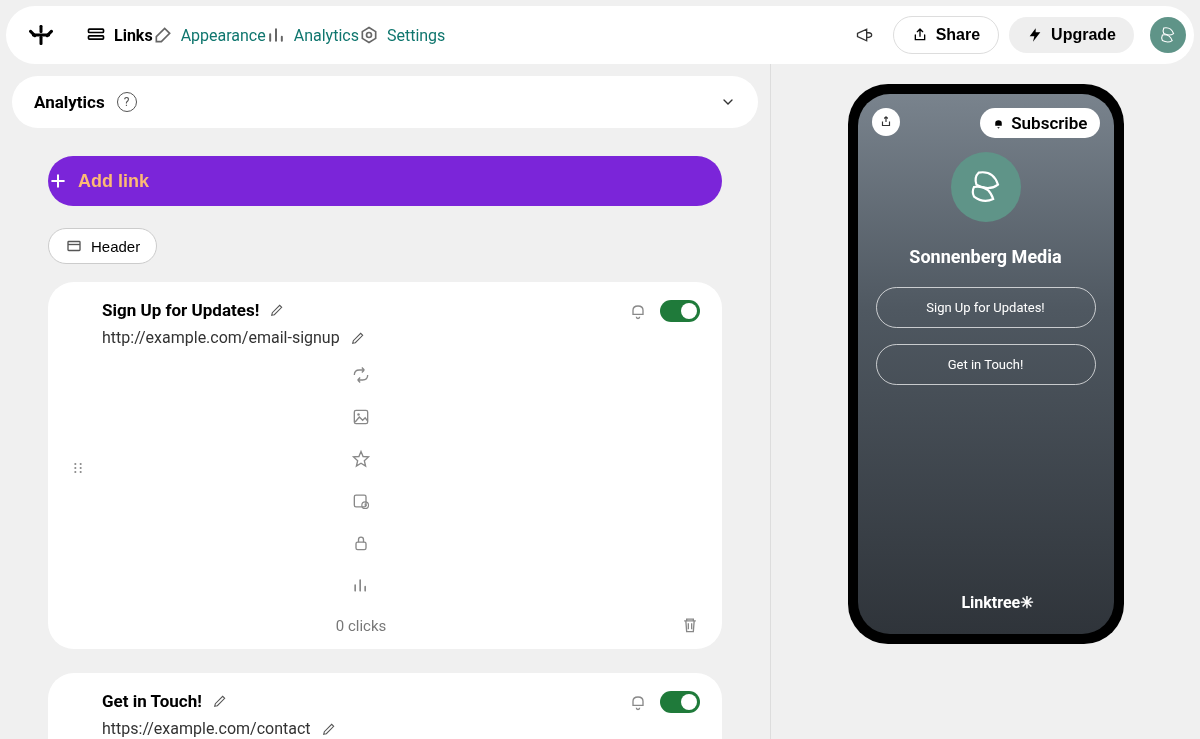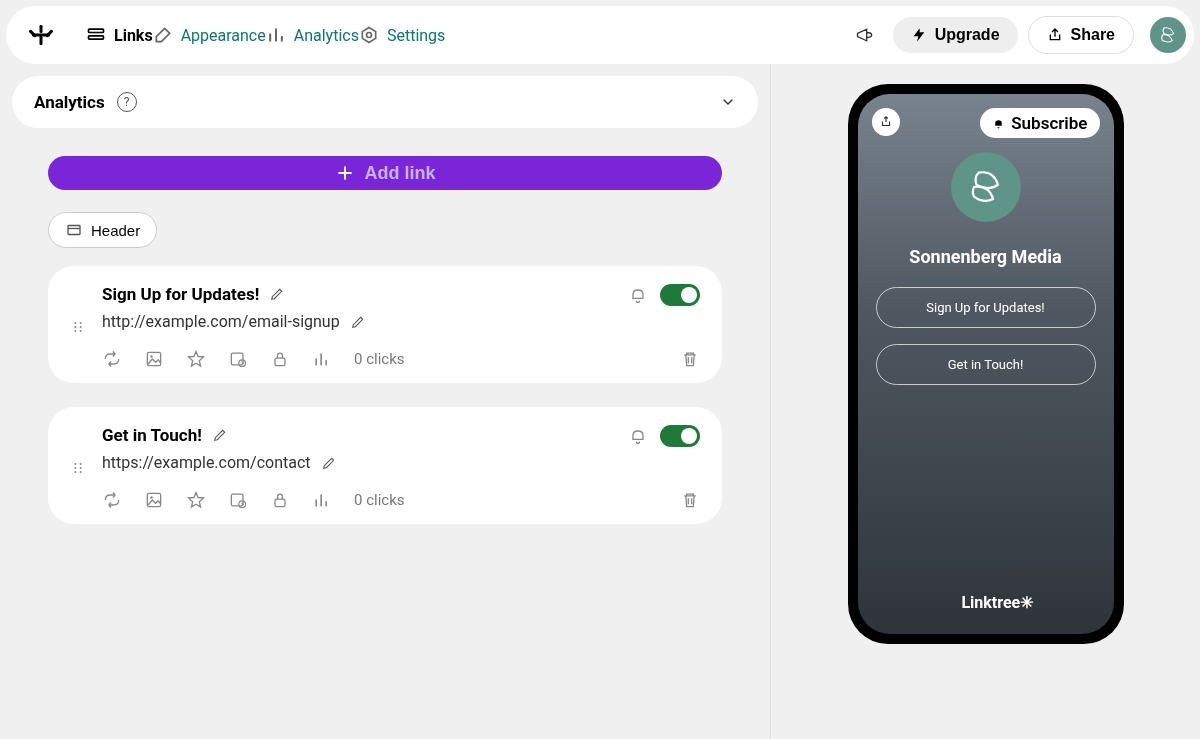--- a/index.html
+++ b/index.html
@@ -54,22 +54,22 @@
   background:#fff; border-radius:28px; margin:0 12px; padding:16px 22px;
   display:flex; align-items:center; gap:12px;
 }
 .analytics-bar .title { font-weight:700; font-size:17px; }
 .help-circle { width:20px; height:20px; border:1.5px solid #555; border-radius:50%; display:flex; align-items:center; justify-content:center; font-size:12px; color:#555; }
 .chev { width:16px; height:16px; }
 
 
 .addlink-wrap { padding: 28px 48px 0 48px; }
 .addlink {
-  width:100%; background:#7b25d9; color:#c4b5fd; border:none; border-radius:28px;
-  height:34px; font-size:18px; font-weight:600; display:flex; align-items:center; justify-content:center; gap:10px;
+  width:100%; background:#7b25d9; color:#fdba74; border:none; border-radius:28px;
+  height:50px; font-size:18px; font-weight:600; display:flex; align-items:center; gap:10px;
   cursor:pointer;
 }
 
 
 .header-wrap { padding: 22px 48px 0 48px; }
 .header-btn {
   display:inline-flex; align-items:center; gap:8px; padding:8px 16px;
   border:1px solid #ccc; border-radius:22px; background:#fff; font-size:15px; cursor:pointer;
 }
 
@@ -78,21 +78,21 @@
 .card {
   background:#fff; border-radius:26px; padding:18px 22px 14px 22px;
   display:flex; align-items:stretch; gap:10px;
 }
 .drag-col { display:flex; align-items:center; width:22px; color:#888; cursor:grab;}
 .card-body { flex:1; display:flex; flex-direction:column; gap:8px; }
 .row1 { display:flex; align-items:center; gap:10px;}
 .card-title { font-weight:700; font-size:17px; }
 .card-url { font-size:16px; color:#333; }
 .pencil { width:16px; height:16px; cursor:pointer; }
-.iconrow { display:flex; align-items:center; gap:22px; margin-top:10px; color:#777;}
+.iconrow { display:flex; align-items:center; gap:22px; margin-top:10px; color:#777;flex-direction:column;}
 .iconrow .ico { width:20px; height:20px; cursor:pointer; display:flex; align-items:center;}
 .clicks { font-size:15px; color:#777; }
 .right-col { width:70px; display:flex; flex-direction:column; align-items:flex-end; justify-content:space-between; gap:20px;}
 .right-top {display:flex; align-items:center; gap:12px;}
 .toggle {
   width:40px; height:22px; border-radius:12px; background:#1f7a3a; position:relative; cursor:pointer;
 }
 .toggle:after{
   content:""; position:absolute; right:3px; top:3px; width:16px; height:16px; border-radius:50%; background:#fff;
 }
@@ -167,31 +167,31 @@
         </svg>
       <span>Settings</span>
     </div>
   </div>
   <div class="spacer"></div>
   <button class="icon-btn">
     <svg viewBox="0 0 24 24" width="20" height="20">
         <path d="M3 10 L14 5 V19 L3 14 Z M14 9 Q20 9 20 12 Q20 15 14 15" fill="none" stroke="#333" stroke-width="1.6"></path>
       </svg>
   </button>
+  <button class="pill white">
+    <svg viewBox="0 0 24 24" width="16" height="16">
+        <path d="M12 3 V14 M12 3 L8 7 M12 3 L16 7 M5 12 V19 H19 V12" fill="none" stroke="#000" stroke-width="2" stroke-linecap="round"></path>
+      </svg>
+    <span>Share</span>
+  </button>
   <button class="pill gray">
     <svg viewBox="0 0 24 24" width="16" height="16">
         <path d="M13 2 L4 14 H11 L9 22 L20 8 H13 Z" fill="#000"></path>
       </svg>
     <span>Upgrade</span>
-  </button>
-  <button class="pill white">
-    <svg viewBox="0 0 24 24" width="16" height="16">
-        <path d="M12 3 V14 M12 3 L8 7 M12 3 L16 7 M5 12 V19 H19 V12" fill="none" stroke="#000" stroke-width="2" stroke-linecap="round"></path>
-      </svg>
-    <span>Share</span>
   </button>
   <div class="avatar">
     <svg viewBox="0 0 40 40" width="28" height="28">
         <g fill="none" stroke="#fff" stroke-width="1.6">
           <path d="M14 10 Q24 8 28 18 Q22 22 14 18 Q12 14 14 10 Z"></path>
           <path d="M12 20 Q22 18 26 28 Q20 32 12 28 Q10 24 12 20 Z"></path>
         </g>
       </svg>
   </div>
 </div>

